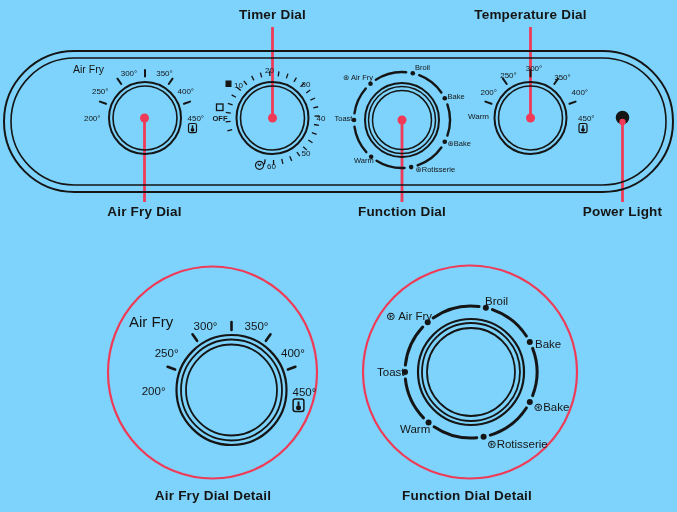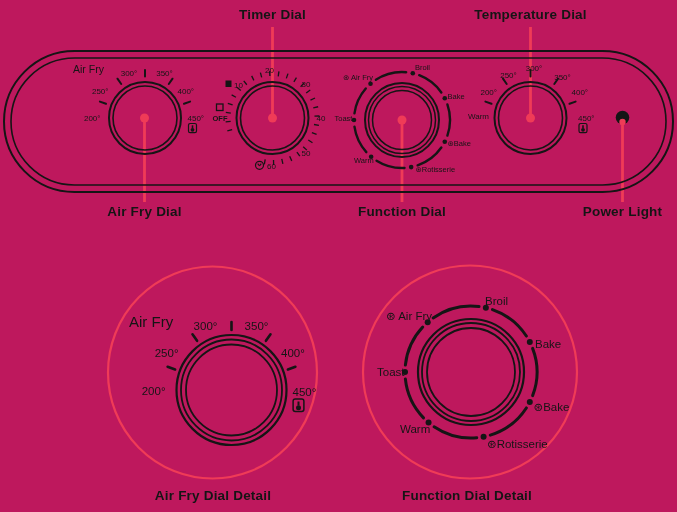--- a/index.html
+++ b/index.html
@@ -1,17 +1,17 @@
 <!DOCTYPE html>
 <html style="--accent: #ef3b57; --ink: #151515;"><head>
 <meta charset="utf-8">
 <style>
   :root{ --accent:#ef3b57; --ink:#151515; }
   html,body{margin:0;padding:0;background:#ffffff;}
-  .stage{position:relative;width:677px;height:512px;background:#be185d;
+  .stage{position:relative;width:677px;height:512px;background:#7dd3fc;
          font-family:"Liberation Sans","DejaVu Sans",sans-serif;overflow:hidden;}
   svg{display:block;}
   text{fill:var(--ink);}
   .h{font-size:13.5px;font-weight:bold;letter-spacing:.2px;}
   .lbl-md{font-size:10.5px;}
   .num{font-size:8px;}
   .num-b{font-size:7.5px;font-weight:bold;}
   .fn{font-size:7.5px;}
   .d-lbl{font-size:15px;}
   .d-num{font-size:11.5px;}

